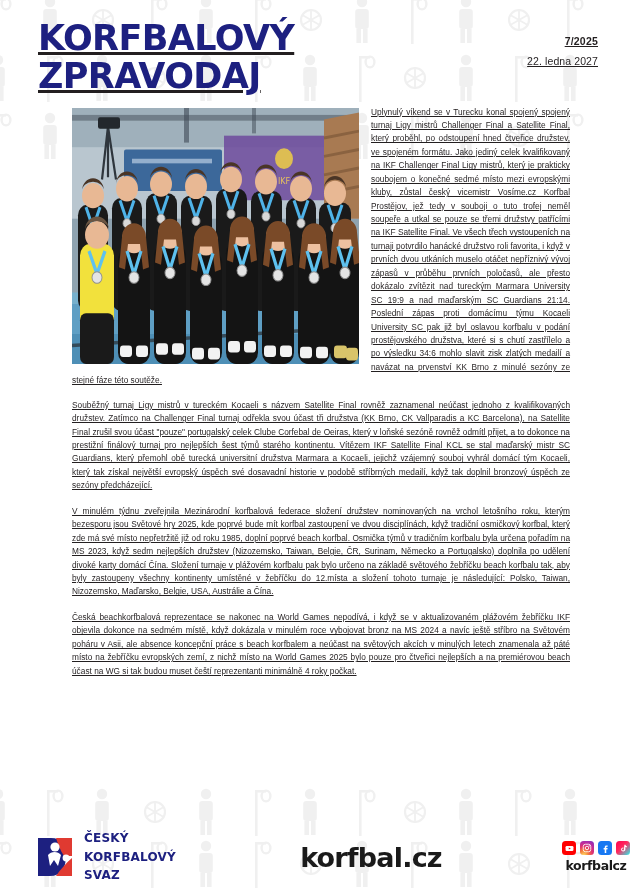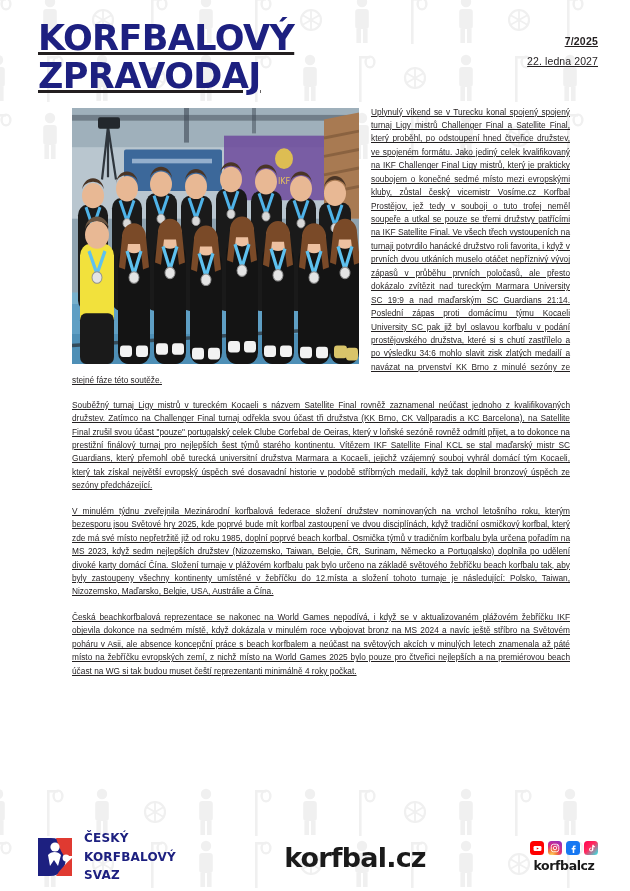--- a/index.html
+++ b/index.html
@@ -124,21 +124,20 @@
   }
   .site-url {
     font-family: "DejaVu Sans", sans-serif;
     font-weight: 700;
     font-size: 27px;
     letter-spacing: -0.8px;
     color: #1a1a1a;
   }
 
   .footer-social {
-    margin-right: 32px;
     text-align: center;
   }
   .social-row {
     display: flex;
     gap: 4px;
     justify-content: center;
     margin-bottom: 3px;
   }
   .social-icon {
     width: 14px; height: 14px;

